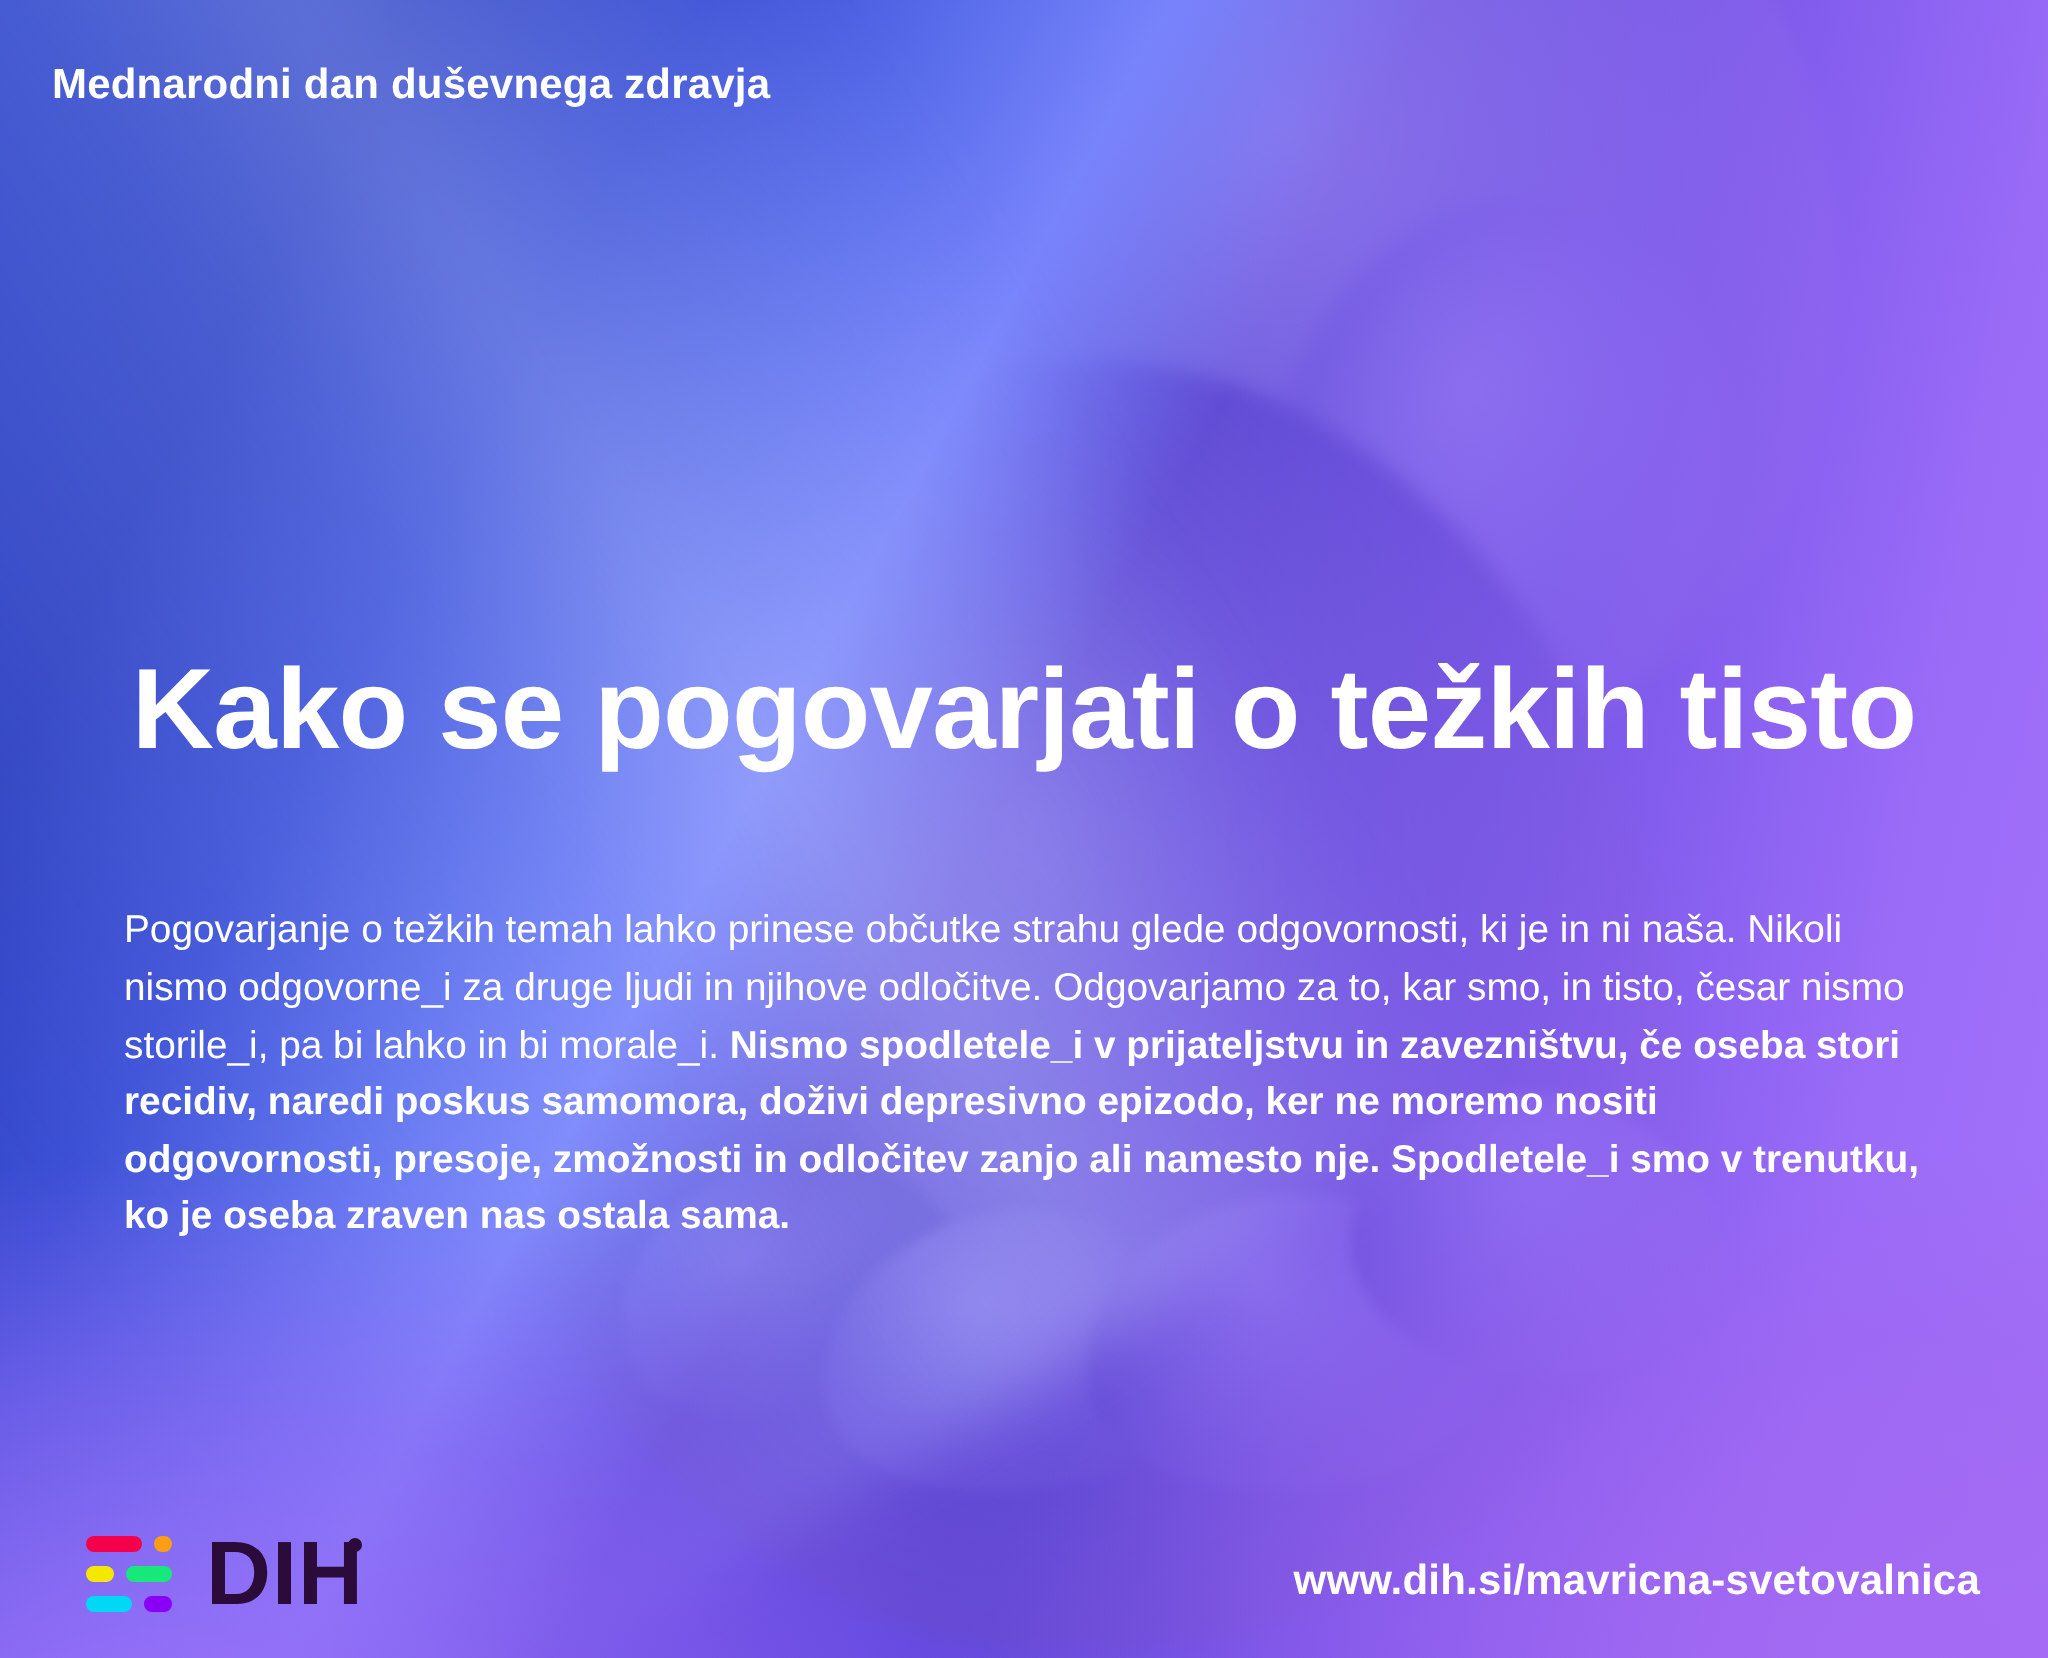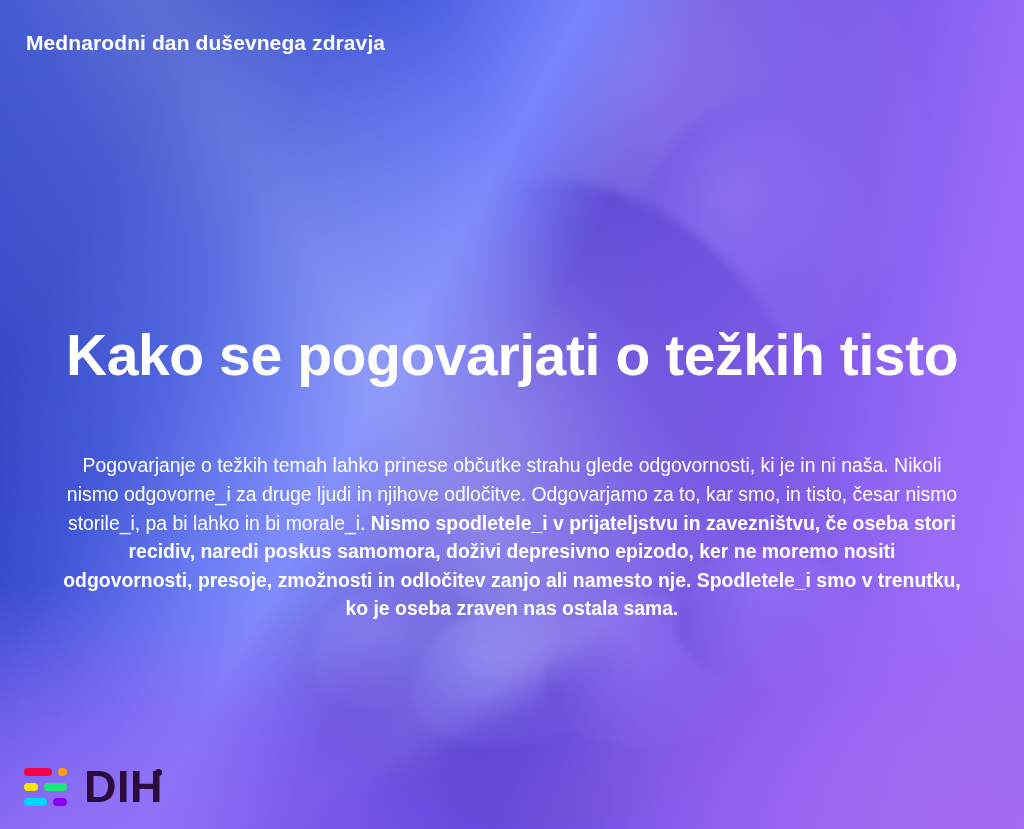--- a/index.html
+++ b/index.html
@@ -178,32 +178,32 @@
     font-weight: 700;
     letter-spacing: -0.4px;
     line-height: 1.05;
   }
 
   .body-copy {
     position: absolute;
     left: 62px;
     width: 900px;
     top: 432px;
-    text-align: center;
+    text-align: left;
     color: #ffffff;
     font-size: 19.4px;
     line-height: 28.6px;
     font-weight: 400;
   }
   .body-copy b { font-weight: 700; }
 
   
   .logo {
     position: absolute;
-    left: 24px;
+    left: 43px;
     bottom: 20px;
     display: flex;
     align-items: center;
     gap: 12px;
   }
   .logo-mark {
     position: relative;
     width: 48px;
     height: 40px;
   }
@@ -283,15 +283,16 @@
         <span class="lm-green"></span>
         <span class="lm-cyan"></span>
         <span class="lm-purple"></span>
       </div>
       <div class="logo-word">
         <span>DIH</span>
         <span class="umlaut"></span>
       </div>
     </div>
 
+    <div class="site-url">www.dih.si/mavricna-svetovalnica</div>
 
   </div>
 </div>
 
 </body></html>

